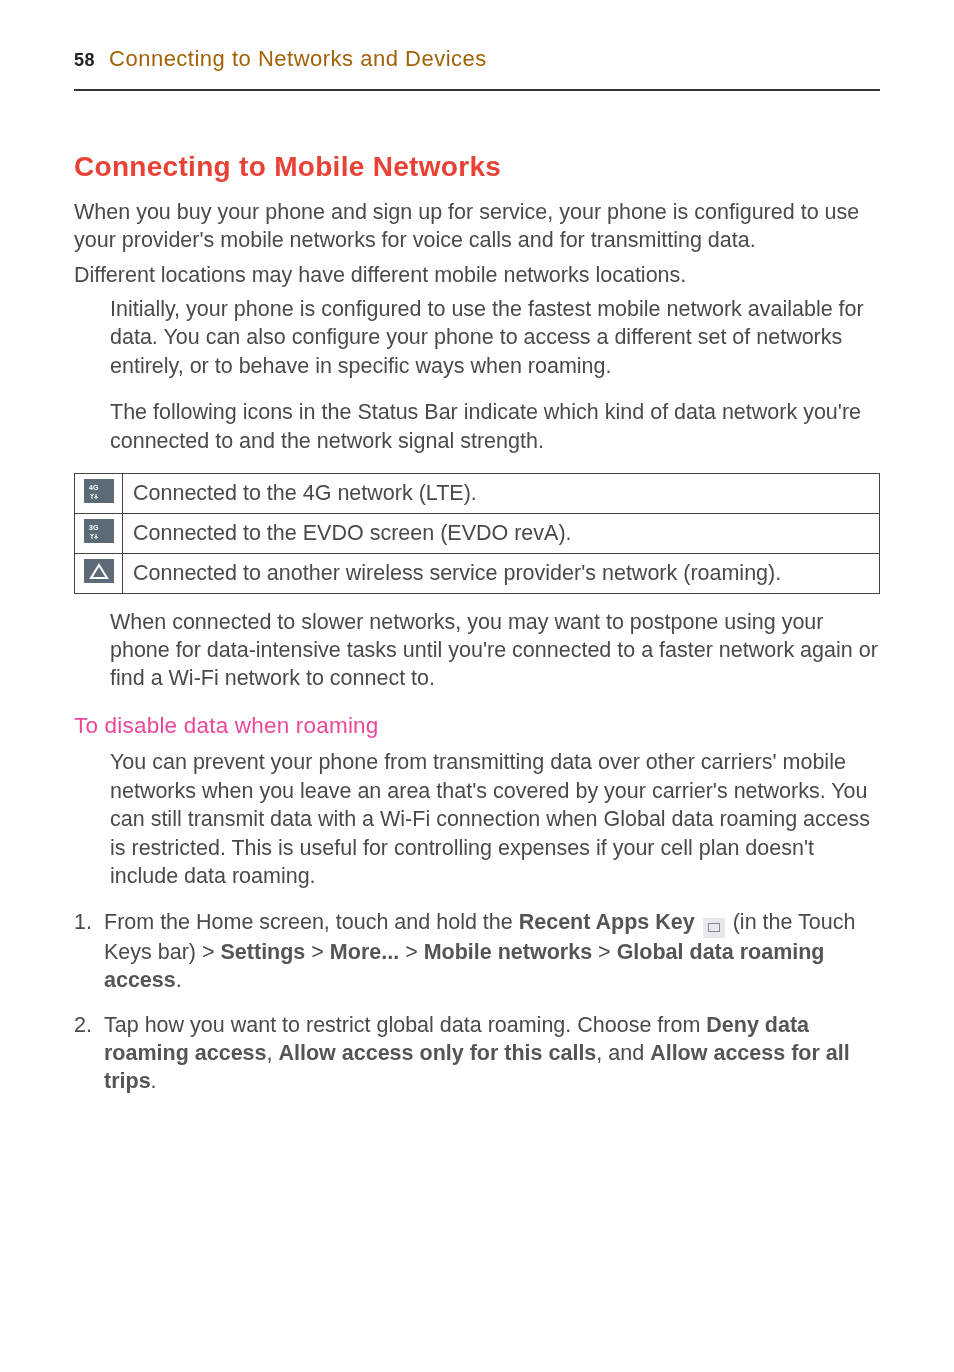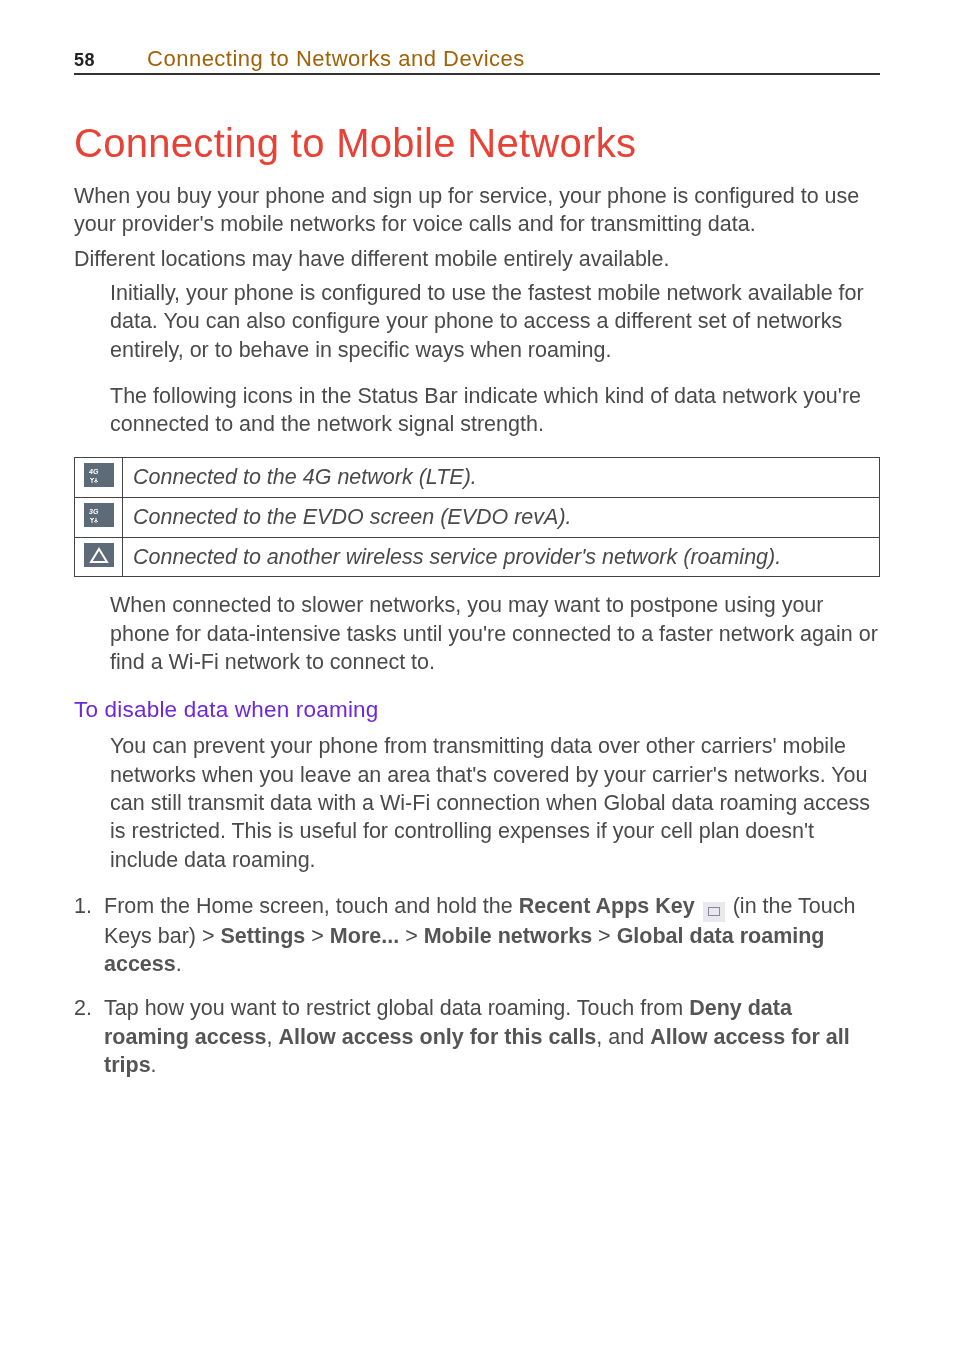--- a/index.html
+++ b/index.html
@@ -9,52 +9,50 @@
     color: #4a4a4a;
     padding: 44px 74px 0 74px;
     font-size: 21.5px;
     line-height: 1.32;
     font-weight: 300;
   }
   .header-row {
     display: flex;
     align-items: baseline;
     border-bottom: 2px solid #333;
-    padding-bottom: 0;
-    margin-bottom: 42px;
-    gap: 38px;
+    padding-bottom: 16px;
+    margin-bottom: 58px;
   }
   .page-num {
     font-weight: 600;
     font-size: 18px;
     color: #222;
     margin-right: 14px;
     letter-spacing: 0.5px;
   }
   .header-title {
     font-weight: 300;
     font-size: 22px;
     color: #a16207;
     letter-spacing: 0.5px;
   }
   h1 {
     color: #e84236;
-    font-size: 40px;
-    font-weight: 400;
+    font-size: 28px;
+    font-weight: 700;
     margin-bottom: 12px;
     letter-spacing: 0.3px;
   }
   .para { margin-bottom: 18px; margin-left: 36px; }
   .para-tight { margin-bottom: 6px; }
   table {
     border-collapse: collapse;
     width: 100%;
     margin-top: 6px;
     margin-bottom: 14px;
-    font-style: italic;
   }
   td {
     border: 1px solid #444;
     padding: 6px 10px 6px 10px;
     vertical-align: middle;
     color: #4a4a4a;
     font-weight: 300;
     font-size: 21.5px;
     line-height: 1.25;
   }
@@ -68,21 +66,21 @@
     align-items: center;
     justify-content: center;
     width: 30px; height: 24px;
     background: #5d6b78;
     color: #fff;
     font-size: 8px;
     font-weight: 700;
     line-height: 1;
   }
   h2.subhead {
-    color: #6d28d9;
+    color: #ec4899;
     font-size: 22.5px;
     font-weight: 400;
     margin-top: 16px;
     margin-bottom: 8px;
     letter-spacing: 0.2px;
   }
   ol { list-style: none; padding-left: 0; margin-top: 12px; }
   ol li {
     position: relative;
     padding-left: 30px;
@@ -115,21 +113,21 @@
 <body>
 
 <div class="header-row">
   <span class="page-num">58</span>
   <span class="header-title">Connecting to Networks and Devices</span>
 </div>
 
 <h1>Connecting to Mobile Networks</h1>
 
 <p class="para-tight">When you buy your phone and sign up for service, your phone is configured to use your provider's mobile networks for voice calls and for transmitting data.</p>
-<p class="para-tight">Different locations may have different mobile entirely available.</p>
+<p class="para-tight">Different locations may have different mobile networks locations.</p>
 <p class="para">Initially, your phone is configured to use the fastest mobile network available for data. You can also configure your phone to access a different set of networks entirely, or to behave in specific ways when roaming.</p>
 
 <p class="para">The following icons in the Status Bar indicate which kind of data network you're connected to and the network signal strength.</p>
 
 <table>
   <tbody>
       <tr>
     <td class="icon-cell">
       <span class="status-icon">
         <svg viewBox="0 0 26 20">
@@ -173,15 +171,15 @@
 <ol>
   <li>
     <span class="num">1.</span>
     <span> From the Home screen, touch and hold the </span><span class="medium">Recent Apps Key</span>
     <span class="recent-apps-icon">
         <span></span>
       </span><span> (in the Touch Keys bar) &gt; </span><span class="medium">Settings</span><span> &gt; </span><span class="medium">More...</span><span> &gt; </span><span class="medium">Mobile networks</span><span> &gt; </span><span class="medium">Global data roaming access</span><span>.</span>
   </li>
   <li>
     <span class="num">2.</span>
-    <span> Tap how you want to restrict global data roaming. Touch from </span><span class="medium">Deny data roaming access</span><span>, </span><span class="medium">Allow access only for this calls</span><span>, and </span><span class="medium">Allow access for all trips</span><span>.</span>
+    <span> Tap how you want to restrict global data roaming. Choose from </span><span class="medium">Deny data roaming access</span><span>, </span><span class="medium">Allow access only for this calls</span><span>, and </span><span class="medium">Allow access for all trips</span><span>.</span>
   </li>
 </ol>
 
 </body></html>

